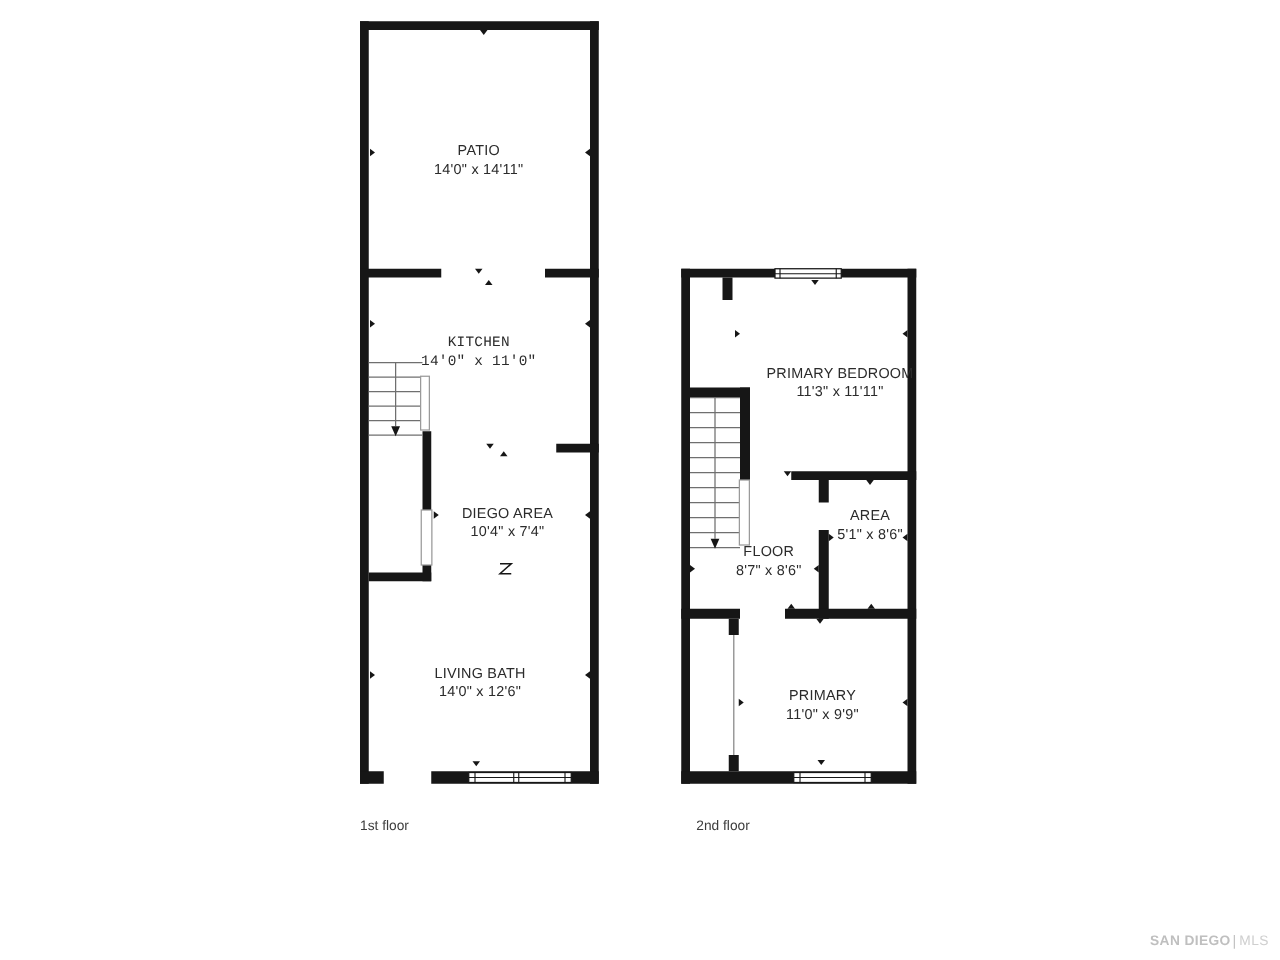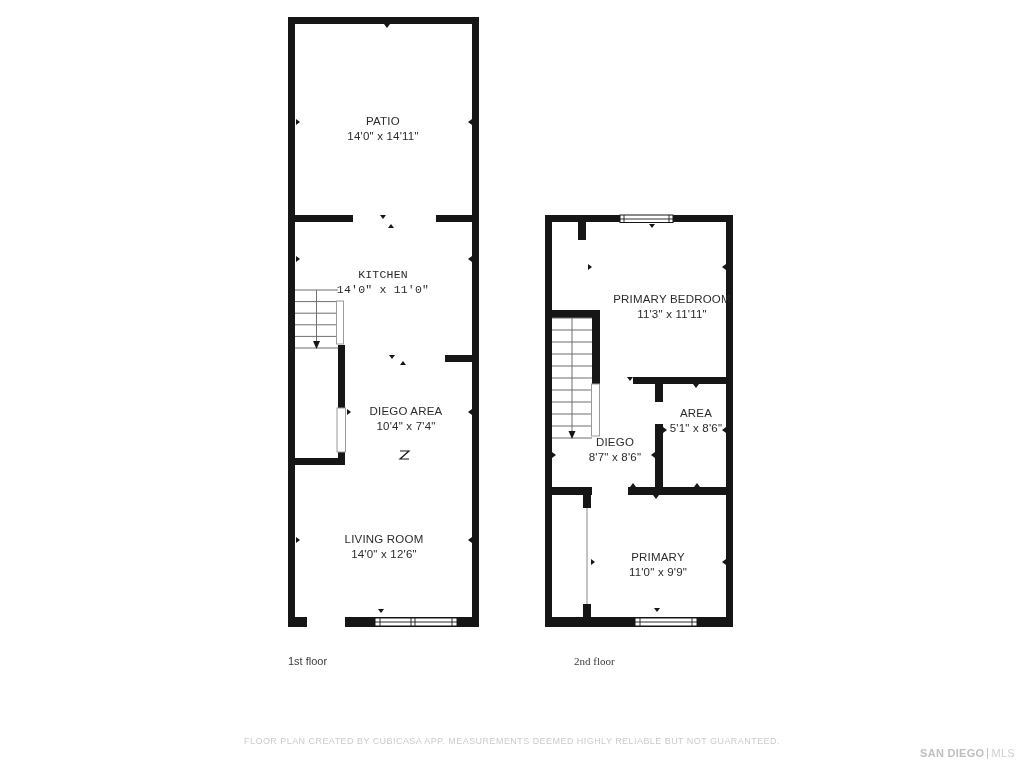--- a/index.html
+++ b/index.html
@@ -172,44 +172,43 @@
   </div>
   <div class="room-label" style="left:383px; top:267px;font-family:Liberation Mono, monospace;">
     <div>KITCHEN</div>
     <div>14'0" x 11'0"</div>
   </div>
   <div class="room-label" style="left:406px; top:404px;">
     <div>DIEGO AREA</div>
     <div>10'4" x 7'4"</div>
   </div>
   <div class="room-label" style="left:384px; top:532px;">
-    <div>LIVING ROOM</div>
+    <div>LIVING BATH</div>
     <div>14'0" x 12'6"</div>
   </div>
   <div class="room-label" style="left:660px; top:292px;margin-left:12px;">
     <div>PRIMARY BEDROOM</div>
     <div>11'3" x 11'11"</div>
   </div>
   <div class="room-label" style="left:696px; top:406px;">
     <div>AREA</div>
     <div>5'1" x 8'6"</div>
   </div>
   <div class="room-label" style="left:615px; top:435px;">
-    <div>DIEGO</div>
+    <div>FLOOR</div>
     <div>8'7" x 8'6"</div>
   </div>
   <div class="room-label" style="left:658px; top:550px;">
     <div>PRIMARY</div>
     <div>11'0" x 9'9"</div>
   </div>
 
   <div class="floor-label" style="left:288px; top:655px;">1st floor</div>
-  <div class="floor-label" style="left:574px; top:655px;font-family:Liberation Serif, serif;">2nd floor</div>
-
-  <div class="footer-disclaimer">FLOOR PLAN CREATED BY CUBICASA APP. MEASUREMENTS DEEMED HIGHLY RELIABLE BUT NOT GUARANTEED.</div>
+  <div class="floor-label" style="left:557px; top:655px;">2nd floor</div>
+
 
   <div class="mls-logo">
     <span class="brand">SAN DIEGO</span>
     <span class="logo-divider"></span>
     <span class="suffix">MLS</span>
   </div>
 
 </div>
 
 </body></html>

